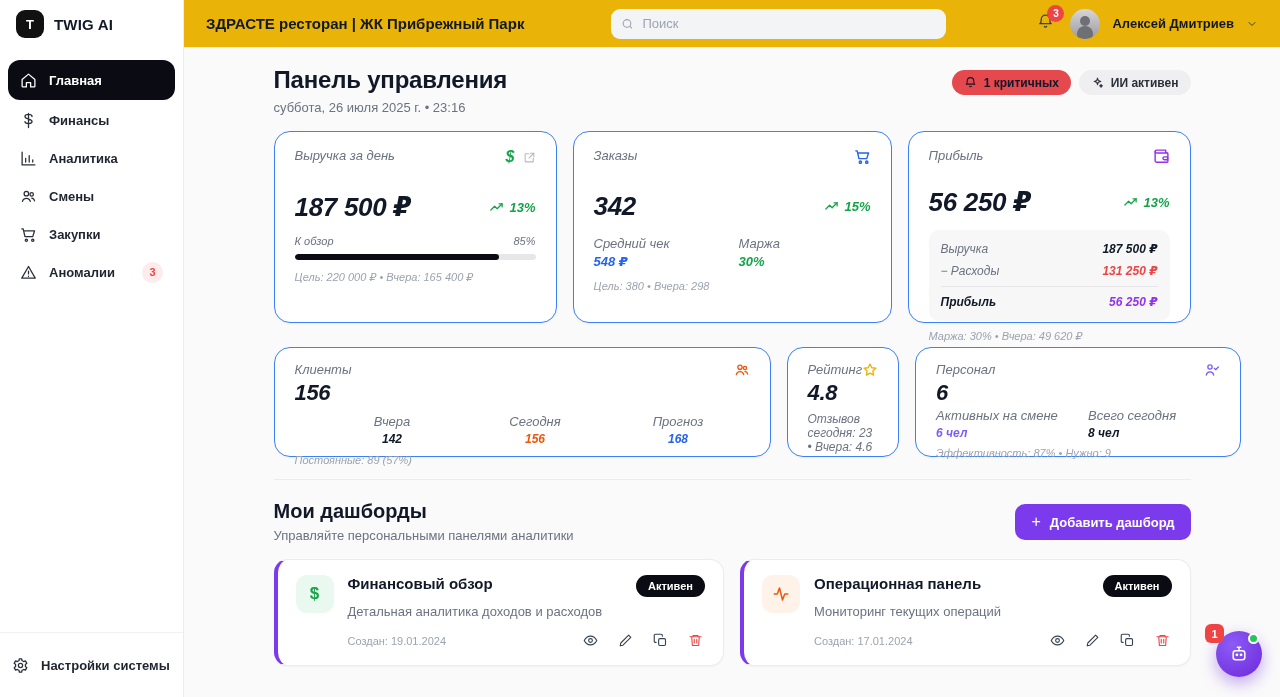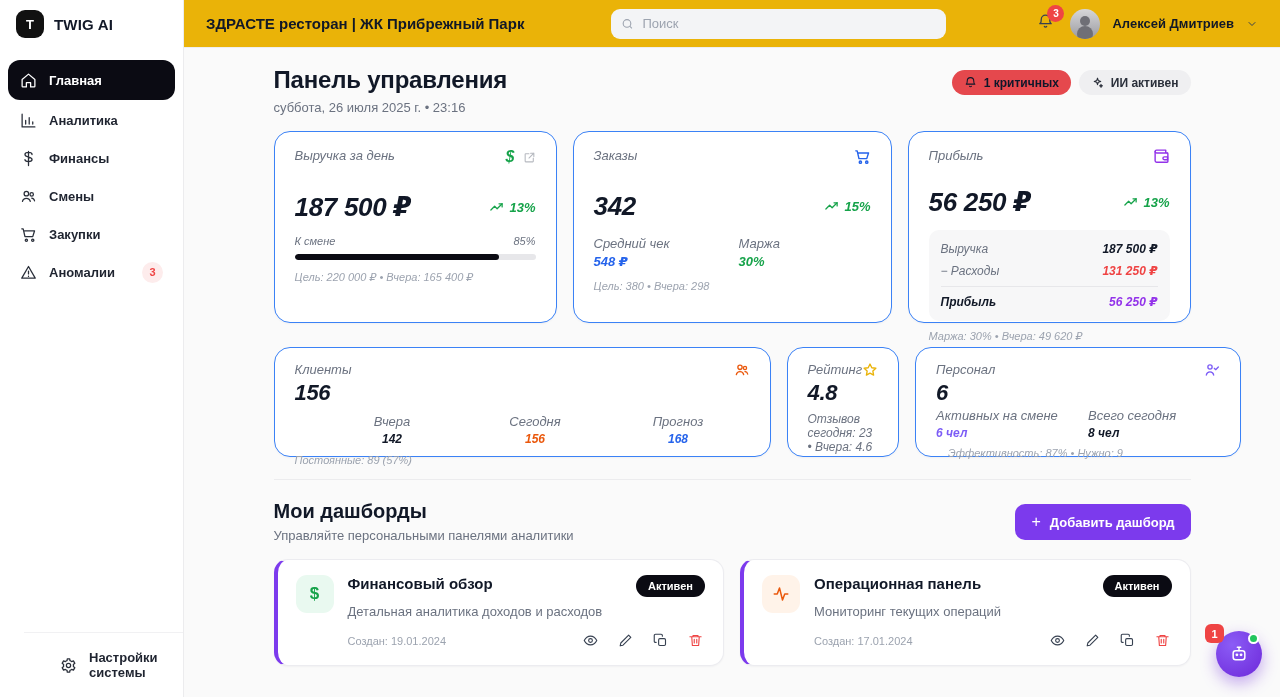--- a/index.html
+++ b/index.html
@@ -11,21 +11,21 @@
   .sidebar { width:184px; flex:none; background:#fff; border-right:1px solid #ececee; display:flex; flex-direction:column; position:relative; }
   .logo-row { display:flex; align-items:center; gap:10px; height:48px; padding:0 16px; }
   .logo-square { width:28px; height:28px; background:#111; border-radius:9px; color:#fff; display:flex; align-items:center; justify-content:center; font-size:13px; font-weight:700; }
   .brand-name { font-size:15px; font-weight:800; letter-spacing:.2px; }
   .nav { padding:12px 8px 0; display:flex; flex-direction:column; gap:2px; }
   .nav-item { display:flex; align-items:center; gap:12px; height:36px; padding:0 12px; border-radius:12px; font-size:13px; font-weight:600; color:#1f2430; cursor:pointer; }
   .nav-item svg { width:17px; height:17px; stroke:#2a2f3a; stroke-width:1.8; fill:none; stroke-linecap:round; stroke-linejoin:round; flex:none; }
   .nav-item.active { background:#0b0b13; color:#fff; height:40px; }
   .nav-item.active svg { stroke:#fff; }
   .nav-badge { margin-left:auto; width:21px; height:21px; border-radius:50%; background:#fdecec; color:#ef4444; font-size:11px; font-weight:700; display:flex; align-items:center; justify-content:center; }
-  .sidebar-footer { margin-top:auto; border-top:1px solid #f1f1f3; padding:14px 24px;margin-left:24px; }
+  .sidebar-footer { margin-top:auto; border-top:1px solid #f1f1f3; padding:14px 0; }
 
   
   .main { flex:1; display:flex; flex-direction:column; min-width:0; }
   .topbar { height:48px; flex:none; background:#eab308; border-bottom:1px solid #eeeeef; display:flex; align-items:center; padding:0 22px; }
   .topbar-title { font-size:15px; font-weight:700; white-space:nowrap; }
   .search { width:335px; height:30px; margin-left:auto; margin-right:auto; background:#f3f4f6; border-radius:9px; display:flex; align-items:center; padding:0 10px; gap:8px; }
   .search svg { width:14px; height:14px; stroke:#9ca3af; stroke-width:2; fill:none; }
   .search input { border:none; background:transparent; outline:none; font-size:13px; color:#374151; width:100%; font-family:inherit; }
   .search input::placeholder { color:#9ca3af; }
   .topbar-right { display:flex; align-items:center; gap:12px; }
@@ -125,30 +125,30 @@
     </div>
     <nav class="nav">
       <div class="nav-item active">
         <svg viewBox="0 0 24 24">
             <path d="M3 10.5 12 3l9 7.5V20a1 1 0 0 1-1 1h-5v-6h-6v6H4a1 1 0 0 1-1-1z"></path>
           </svg>
         <span>Главная</span>
       </div>
       <div class="nav-item">
         <svg viewBox="0 0 24 24">
+            <path d="M12 2v20M17 6.5c0-1.9-2.2-3-5-3s-5 1.1-5 3 1.7 2.8 5 3.5 5 1.6 5 3.5-2.2 3-5 3-5-1.1-5-3"></path>
+          </svg>
+        <span>Финансы</span>
+      </div>
+      <div class="nav-item">
+        <svg viewBox="0 0 24 24">
             <path d="M3 3v18h18"></path>
             <path d="M8 17v-5M13 17V8M18 17v-3"></path>
           </svg>
         <span>Аналитика</span>
-      </div>
-      <div class="nav-item">
-        <svg viewBox="0 0 24 24">
-            <path d="M12 2v20M17 6.5c0-1.9-2.2-3-5-3s-5 1.1-5 3 1.7 2.8 5 3.5 5 1.6 5 3.5-2.2 3-5 3-5-1.1-5-3"></path>
-          </svg>
-        <span>Финансы</span>
       </div>
       <div class="nav-item">
         <svg viewBox="0 0 24 24">
             <circle cx="9" cy="8" r="3.2"></circle>
             <path d="M3.5 19c.6-3 2.8-4.5 5.5-4.5S13.9 16 14.5 19"></path>
             <circle cx="16.5" cy="9" r="2.4"></circle>
             <path d="M16.5 14.2c2.2.2 3.6 1.6 4 3.8"></path>
           </svg>
         <span>Смены</span>
       </div>
@@ -247,21 +247,21 @@
               <span class="big-value">187 500 ₽</span>
               <span class="trend">
                 <svg viewBox="0 0 24 24">
                     <path d="m3 16 6-6 4 4 8-8"></path>
                     <path d="M16 6h5v5"></path>
                   </svg>
                 <span>13%</span>
               </span>
             </div>
             <div class="goal-row">
-              <span>К смене</span>
+              <span>К обзор</span>
               <span>85%</span>
             </div>
             <div class="progress-track">
               <div class="progress-fill" style="width: 85%;"></div>
             </div>
             <div class="card-foot">Цель: 220 000 ₽ • Вчера: 165 400 ₽</div>
           </div>
 
           <div class="card">
             <div class="card-head">
@@ -386,21 +386,21 @@
             <div class="stat-cols" style="margin-top:2px;">
               <div class="stat-col" style="width:152px;">
                 <div class="stat-label">Активных на смене</div>
                 <div class="stat-val c-violet" style="font-size:12px;">6 чел</div>
               </div>
               <div class="stat-col">
                 <div class="stat-label">Всего сегодня</div>
                 <div class="stat-val" style="font-size:12px;">8 чел</div>
               </div>
             </div>
-            <div class="card-foot" style="margin-top:7px;margin-left:12px;">Эффективность: 87% • Нужно: 9</div>
+            <div class="card-foot" style="margin-top:7px;">Эффективность: 87% • Нужно: 9</div>
           </div>
         </div>
 
         <div class="divider"></div>
 
         <div class="section-head">
           <div>
             <div class="section-title">Мои дашборды</div>
             <div class="section-sub">Управляйте персональными панелями аналитики</div>
           </div>

